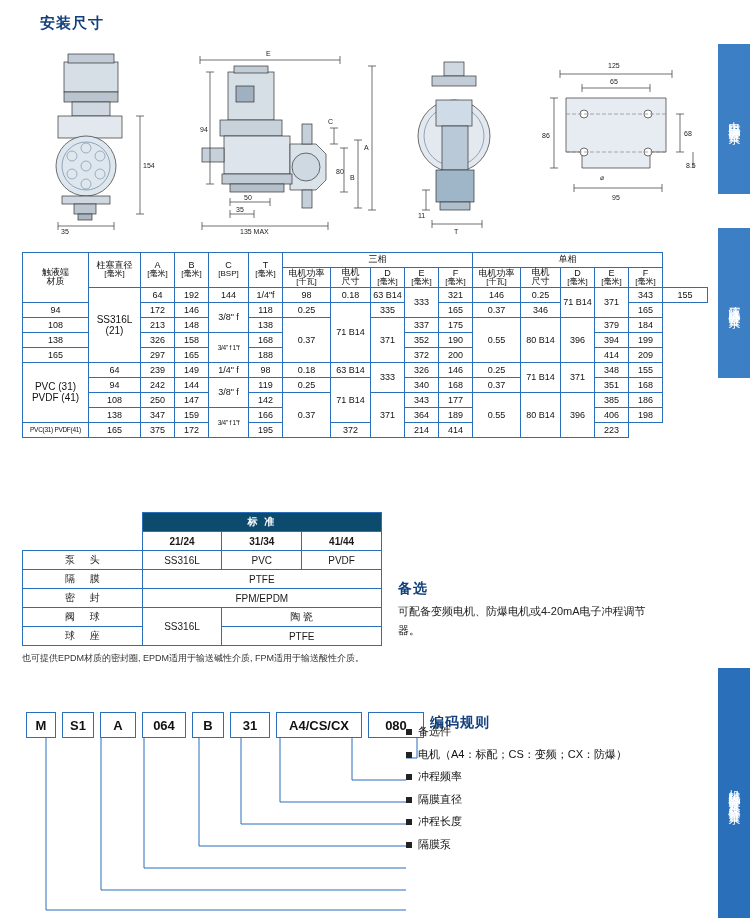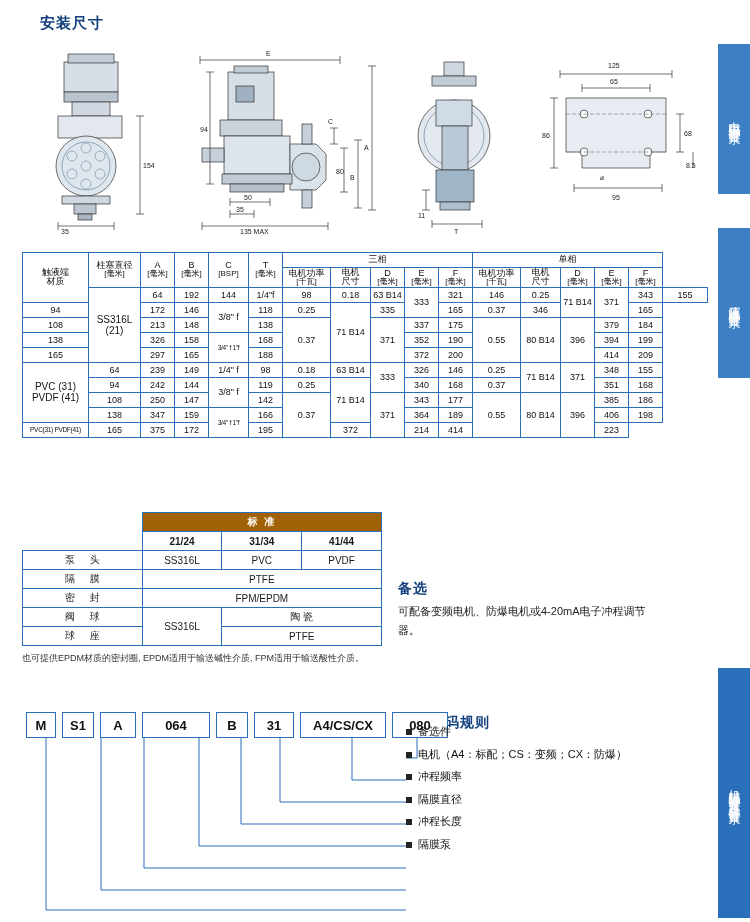--- a/index.html
+++ b/index.html
@@ -50,21 +50,21 @@
   .hdr-group { font-size:10px; }
   .rowlabel { font-weight:bold; font-size:10px; }
   .tiny { font-size:6.5px; letter-spacing:-0.3px; }
   .u { font-size:8px; display:block; }
 
   
   .mat-wrap { position:absolute; left:22px; top:512px; width:360px; }
   table.mat { border-collapse:collapse; width:360px; font-size:10px; }
   table.mat td { border:1px solid #2a6fba; height:19px; text-align:center; padding:0 2px; }
   table.mat td.lbl { width:120px; letter-spacing:6px; text-align:center; padding-left:8px; }
-  table.mat td.std { background:#a16207; color:#fff; font-weight:bold; letter-spacing:2px; }
+  table.mat td.std { background:#0c4a6e; color:#fff; font-weight:bold; letter-spacing:2px; }
   table.mat td.sub { font-weight:bold; }
   .mat-note { position:absolute; left:22px; top:652px; width:380px; font-size:9px; color:#333; }
 
   
   .opt-title { position:absolute; left:398px; top:580px; font-size:14px; font-weight:bold; color:#13407c; letter-spacing:1px;text-align:center; }
   .opt-body { position:absolute; left:398px; top:602px; width:260px; font-size:11px; line-height:1.7; color:#222; }
 
   
   .code-wrap { position:absolute; left:22px; top:712px; width:690px; height:200px; }
   .code-row { position:absolute; left:4px; top:0; display:flex; }
@@ -497,21 +497,21 @@
 
   <div class="opt-title">备选</div>
   <div class="opt-body">可配备变频电机、防爆电机或4-20mA电子冲程调节器。</div>
 
   <div class="code-title">编码规则</div>
   <div class="code-wrap">
     <div class="code-row">
       <div class="code-cell" style="width:30px;">M</div>
       <div class="code-cell" style="width:32px;">S1</div>
       <div class="code-cell" style="width:36px;">A</div>
-      <div class="code-cell" style="width:68px;">064</div>
+      <div class="code-cell" style="width:44px;">064</div>
       <div class="code-cell" style="width:32px;">B</div>
       <div class="code-cell" style="width:40px;">31</div>
       <div class="code-cell" style="width:86px;">A4/CS/CX</div>
       <div class="code-cell" style="width:56px;">080</div>
     </div>
 
     <svg class="lines" viewBox="0 0 690 175">
       <g stroke="#2a6fba" stroke-width="1" fill="none">
 
         <path d="M395 0 L395 20 L384 20"></path>

